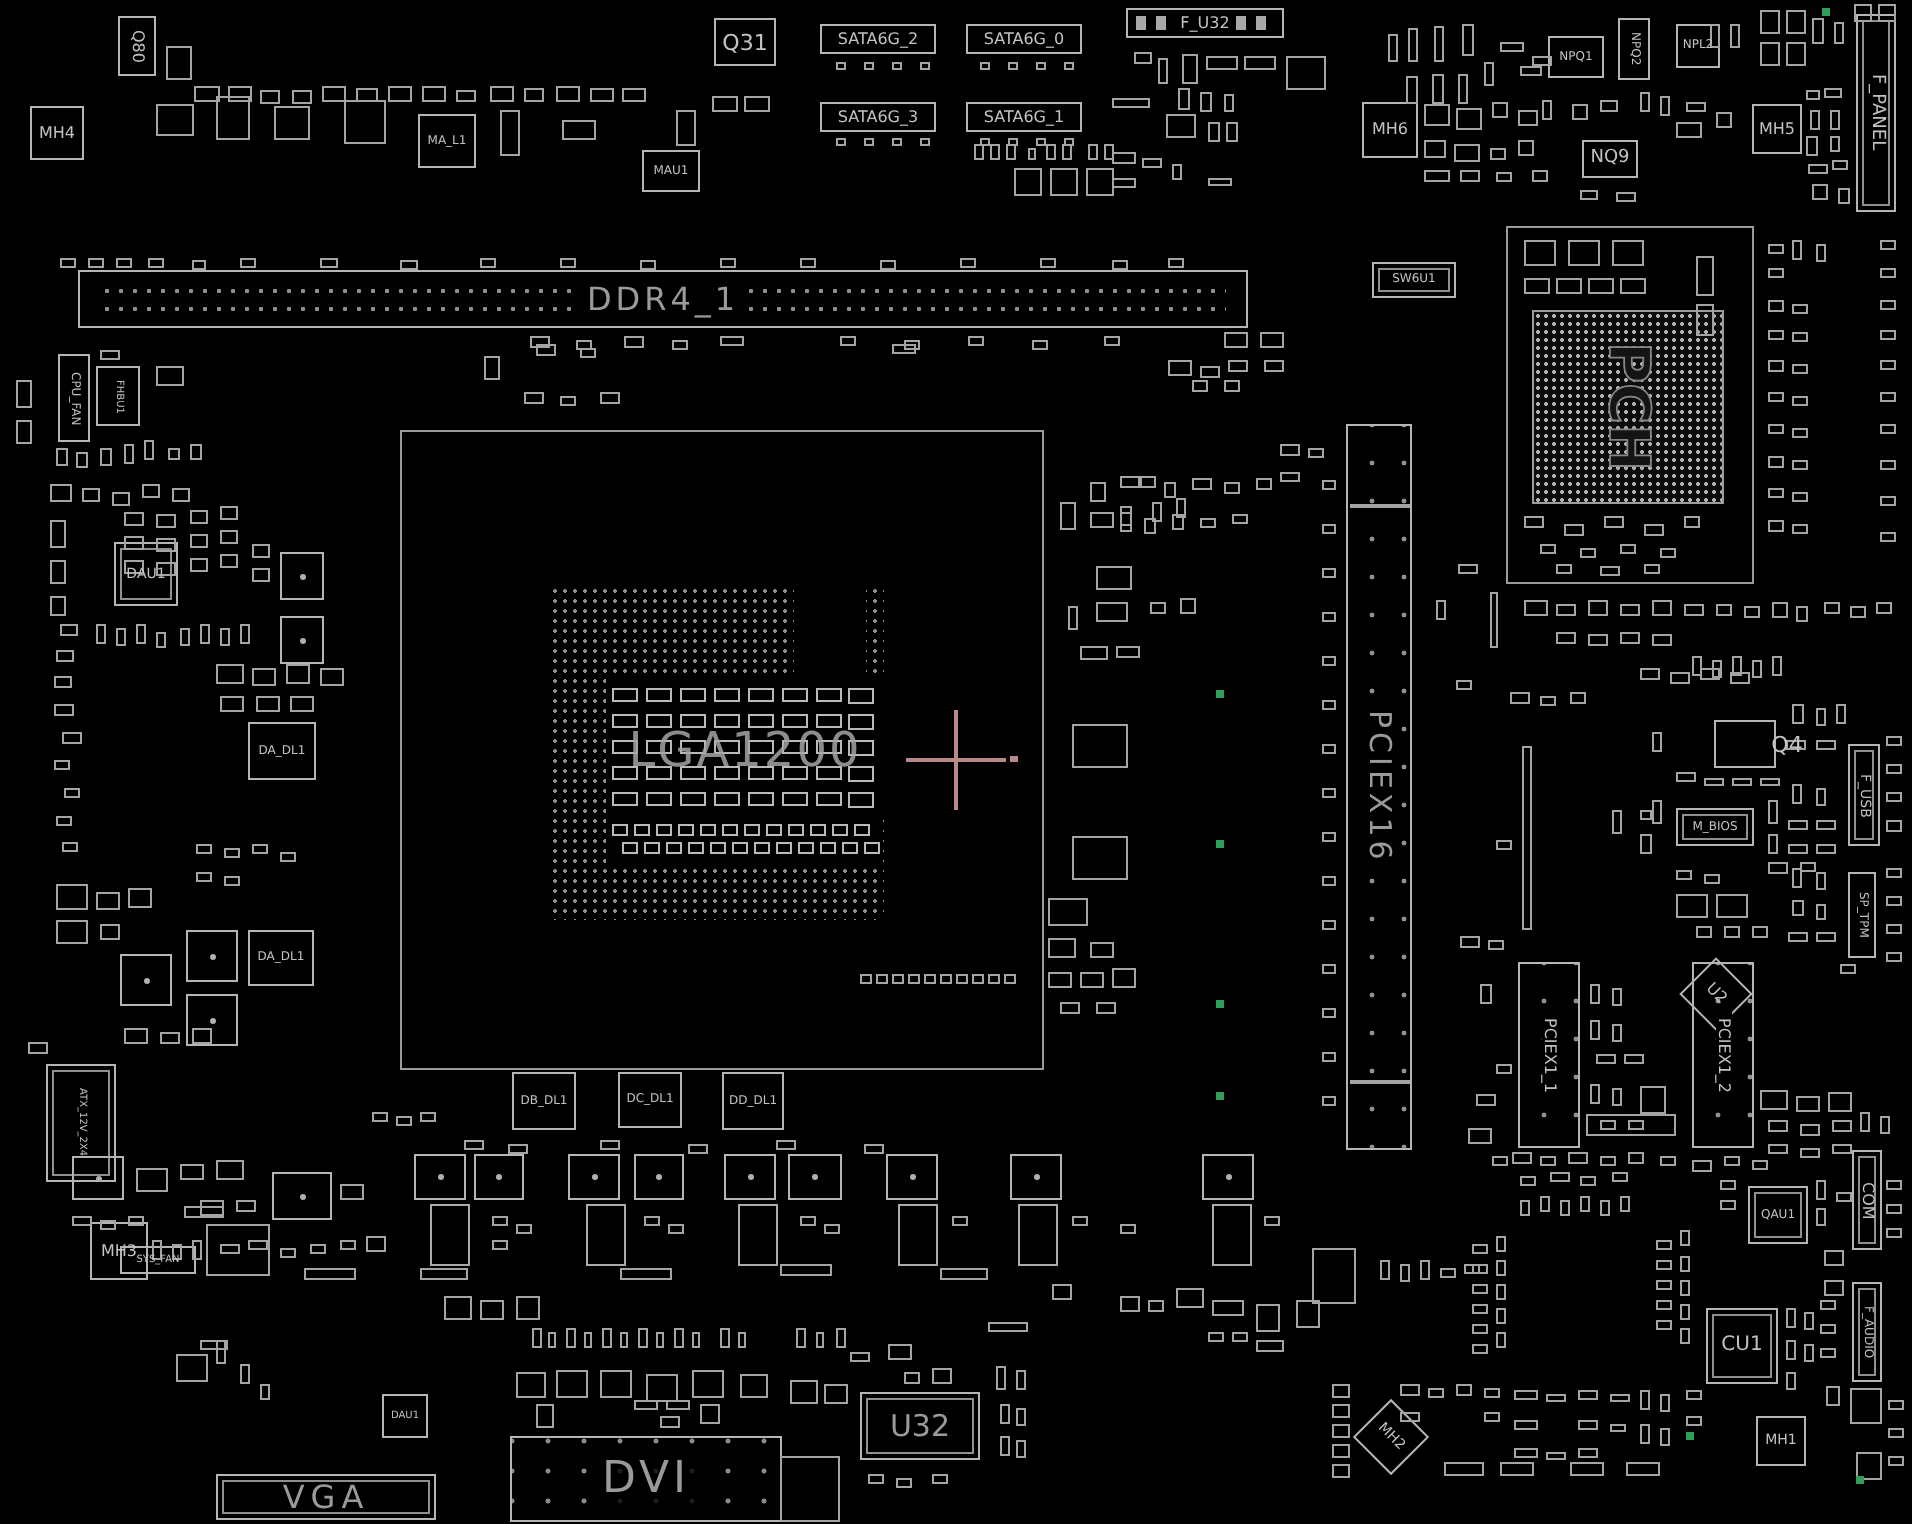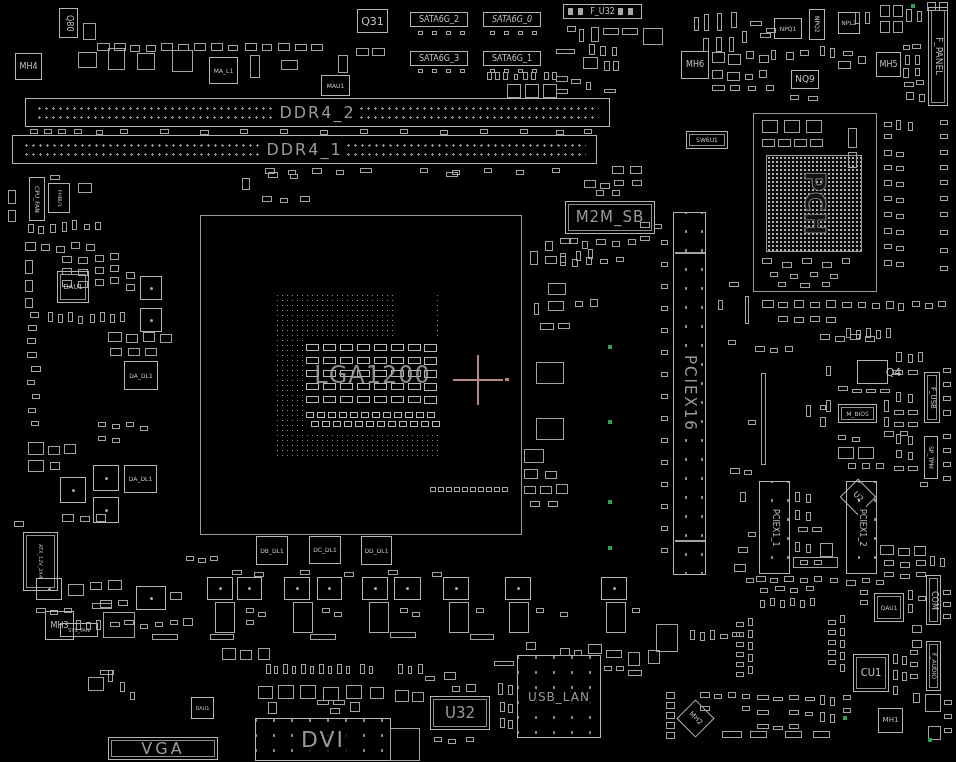--- a/index.html
+++ b/index.html
@@ -52,21 +52,21 @@
     <div class="comp t-box vert" style="left: 59px; top: 8px; width: 19px; height: 30px;">
       <span class="lbl" style="font-size: 8px;">Q80</span>
     </div>
     <div class="comp t-box" style="left: 357px; top: 9px; width: 31px; height: 24px;">
       <span class="lbl" style="font-size: 11px;">Q31</span>
     </div>
     <div class="comp t-box" style="left: 410px; top: 12px; width: 58px; height: 15px;">
       <span class="lbl" style="font-size: 8px;">SATA6G_2</span>
     </div>
     <div class="comp t-box" style="left: 483px; top: 12px; width: 58px; height: 15px;">
-      <span class="lbl" style="font-size: 8px; font-style: italic;">SATA6G_0</span>
+      <span class="lbl" style="font-size: 8px;">SATA6G_0</span>
     </div>
     <div class="comp t-box" style="left: 410px; top: 51px; width: 58px; height: 15px;">
       <span class="lbl" style="font-size: 8px;">SATA6G_3</span>
     </div>
     <div class="comp t-box" style="left: 483px; top: 51px; width: 58px; height: 15px;">
       <span class="lbl" style="font-size: 8px;">SATA6G_1</span>
     </div>
     <div class="comp t-pinrow" style="left: 563px; top: 4px; width: 79px; height: 15px;">
       <span class="lbl" style="font-size: 8px;">F_U32</span>
     </div>
@@ -93,36 +93,30 @@
     </div>
     <div class="comp t-box" style="left: 791px; top: 70px; width: 28px; height: 19px;">
       <span class="lbl" style="font-size: 9px;">NQ9</span>
     </div>
     <div class="comp t-mh" style="left: 876px; top: 52px; width: 25px; height: 25px;">
       <span class="lbl" style="font-size: 8px;">MH5</span>
     </div>
     <div class="comp t-chip vert" style="left: 928px; top: 7px; width: 20px; height: 99px;">
       <span class="lbl" style="font-size: 9px;">F_PANEL</span>
     </div>
-    <div class="comp t-dimm" style="left: 25px; top: 98px; width: 585px; height: 29px;">
-      <span class="lbl" style="font-size: 16px; letter-spacing: 2px; color: rgb(154, 154, 154);">DDR4_2</span>
-    </div>
-    <div class="comp t-dimm" style="left: 12px; top: 135px; width: 585px; height: 29px;">
+    <div class="comp t-dimm" style="left: 39px; top: 135px; width: 585px; height: 29px;">
       <span class="lbl" style="font-size: 16px; letter-spacing: 2px; color: rgb(154, 154, 154);">DDR4_1</span>
     </div>
     <div class="comp t-chip" style="left: 686px; top: 131px; width: 42px; height: 18px;">
       <span class="lbl" style="font-size: 6px;">SW6U1</span>
     </div>
     <div class="comp t-outline" style="left: 753px; top: 113px; width: 124px; height: 179px;"></div>
     <div class="comp t-bga vert" style="left: 766px; top: 155px; width: 96px; height: 97px;">
       <span class="lbl" style="font-size: 28px;">PCH</span>
     </div>
-    <div class="comp t-chip" style="left: 565px; top: 201px; width: 90px; height: 33px;">
-      <span class="lbl" style="font-size: 15px; letter-spacing: 1px; color: rgb(154, 154, 154);">M2M_SB</span>
-    </div>
     <div class="comp t-vslot vert" style="left: 673px; top: 212px; width: 33px; height: 363px;">
       <span class="lbl" style="font-size: 15px; letter-spacing: 2px; color: rgb(154, 154, 154);">PCIEX16</span>
     </div>
     <div class="comp t-box vert" style="left: 29px; top: 177px; width: 16px; height: 44px;">
       <span class="lbl" style="font-size: 6px;">CPU_FAN</span>
     </div>
     <div class="comp t-box vert" style="left: 48px; top: 183px; width: 22px; height: 30px;">
       <span class="lbl" style="font-size: 5px;">FHBU1</span>
     </div>
     <div class="comp t-chip" style="left: 57px; top: 271px; width: 32px; height: 32px;">
@@ -147,23 +141,20 @@
       <span class="lbl" style="font-size: 16px; letter-spacing: 3px; color: rgb(154, 154, 154);">VGA</span>
     </div>
     <div class="comp t-box" style="left: 191px; top: 697px; width: 23px; height: 22px;">
       <span class="lbl" style="font-size: 5px;">DAU1</span>
     </div>
     <div class="comp t-conn" style="left: 255px; top: 718px; width: 136px; height: 43px;">
       <span class="lbl" style="font-size: 22px; letter-spacing: 2px; color: rgb(154, 154, 154);">DVI</span>
     </div>
     <div class="comp t-chip" style="left: 430px; top: 696px; width: 60px; height: 34px;">
       <span class="lbl" style="font-size: 15px; color: rgb(154, 154, 154);">U32</span>
-    </div>
-    <div class="comp t-conn" style="left: 517px; top: 655px; width: 84px; height: 83px;">
-      <span class="lbl" style="font-size: 12px; letter-spacing: 1px; color: rgb(154, 154, 154);">USB_LAN</span>
     </div>
     <div class="comp t-box" style="left: 256px; top: 536px; width: 32px; height: 29px;">
       <span class="lbl" style="font-size: 6px;">DB_DL1</span>
     </div>
     <div class="comp t-box" style="left: 309px; top: 536px; width: 32px; height: 28px;">
       <span class="lbl" style="font-size: 6px;">DC_DL1</span>
     </div>
     <div class="comp t-box" style="left: 361px; top: 536px; width: 31px; height: 29px;">
       <span class="lbl" style="font-size: 6px;">DD_DL1</span>
     </div>

